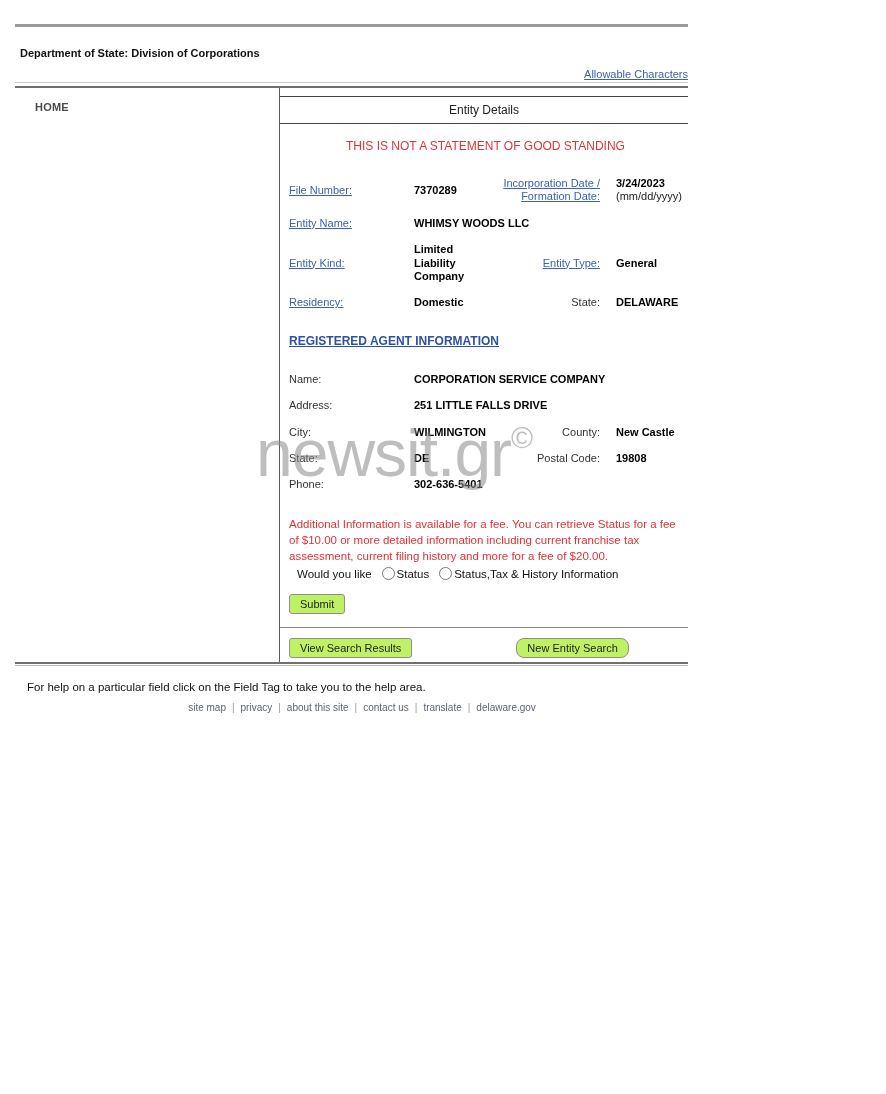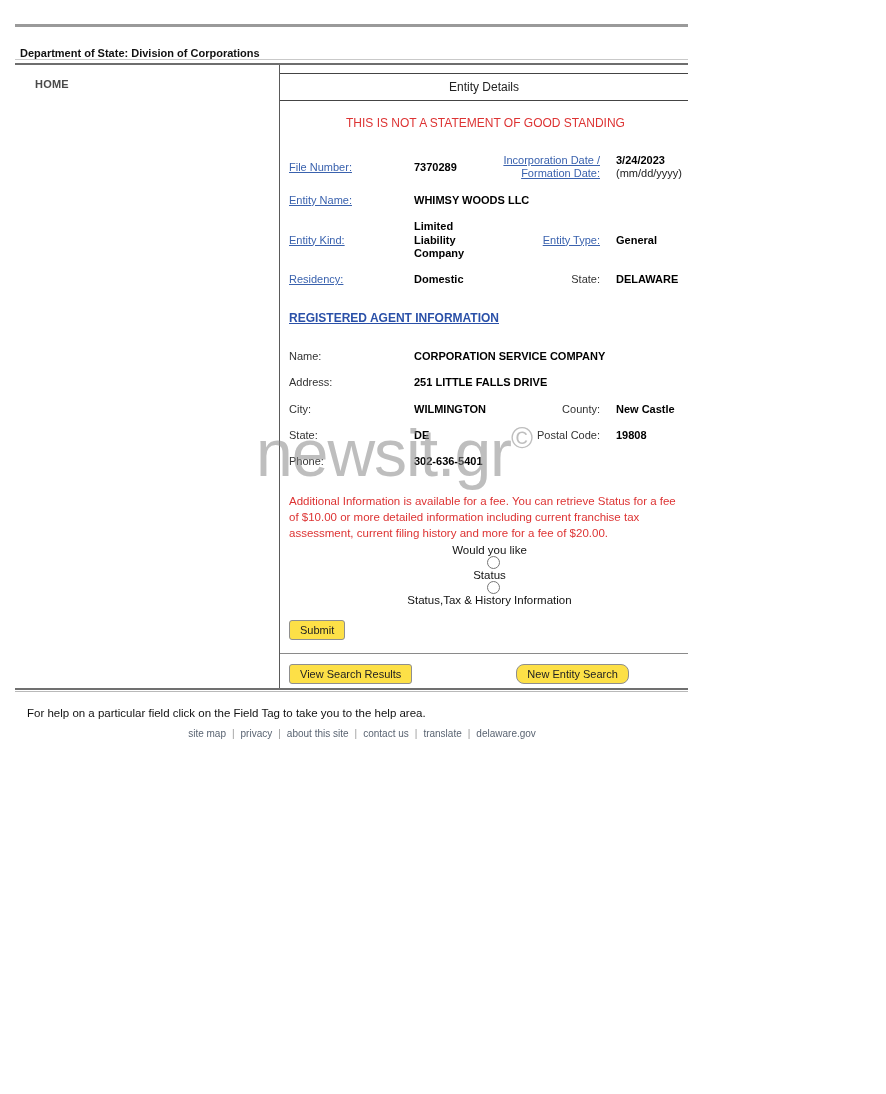--- a/index.html
+++ b/index.html
@@ -39,27 +39,27 @@
   .c-label { color:#333; }
   .c-value { font-weight:bold; color:#000; }
   .c-label2 { text-align:right; padding-right:8px; color:#333; white-space:nowrap; }
   .c-value2 { padding-left:8px; font-weight:bold; color:#000; }
   .hint { font-weight:normal; color:#222; }
 
   .rai-title { margin:24px 0 25px 0; font-size:12px; font-weight:bold; }
   .rai-title .link { color:#2a50a8; }
 
   .fee-notice { color:#dd3333; font-size:11.5px; line-height:1.38; max-width:448px; margin:25px 0 2px 0; }
-  .question-line { font-size:11.5px; color:#111; margin:3px 0 14px 8px; display:flex; align-items:center; gap:0;flex-direction:column; }
+  .question-line { font-size:11.5px; color:#111; margin:3px 0 14px 8px; display:flex; align-items:center; gap:0; }
   .question-line input[type=radio] { width:13px; height:13px; margin:0 2px 0 10px; cursor:pointer; }
   .radio-label { cursor:pointer; }
 
   button.btn {
     font-family:"Liberation Sans", sans-serif; font-size:11px; color:#222;
-    background:#fde047; border:1px solid #8f8f8f; border-radius:3px;
+    background:#bef264; border:1px solid #8f8f8f; border-radius:3px;
     padding:3px 10px; cursor:pointer;
   }
   .submit-row { margin:0 0 13px 0; }
   .actions-rule { border-top:1px solid #8a8a8a; margin-top:2px; }
   .actions-row { padding:10px 0 2px 9px; }
   .actions-row .btn-gap { margin-left:101px;border-radius:8px; }
 
   .footer-help { padding:8px 0 0 27px; font-size:11.5px; color:#111;margin-top:7px; }
   .footer-links { text-align:center; margin-top:9px; font-size:10px; color:#9a9a9a; }
   .footer-links .flink { color:#5a6472; text-decoration:none; cursor:pointer; margin:8px 6px; }
@@ -77,20 +77,23 @@
 <body>
 
 <div class="page">
 
   <div class="rule-top"></div>
 
   <div class="masthead">
     <div class="app-title">Department of State: Division of Corporations</div>
   </div>
 
+  <div class="allow-chars-wrap">
+    <span class="link">Allowable Characters</span>
+  </div>
 
   <div class="rule-thin"></div>
   <div class="rule-dark"></div>
 
   <div class="content-row">
 
     <div class="sidebar">
       <span class="sidebar-home">HOME</span>
     </div>
 

